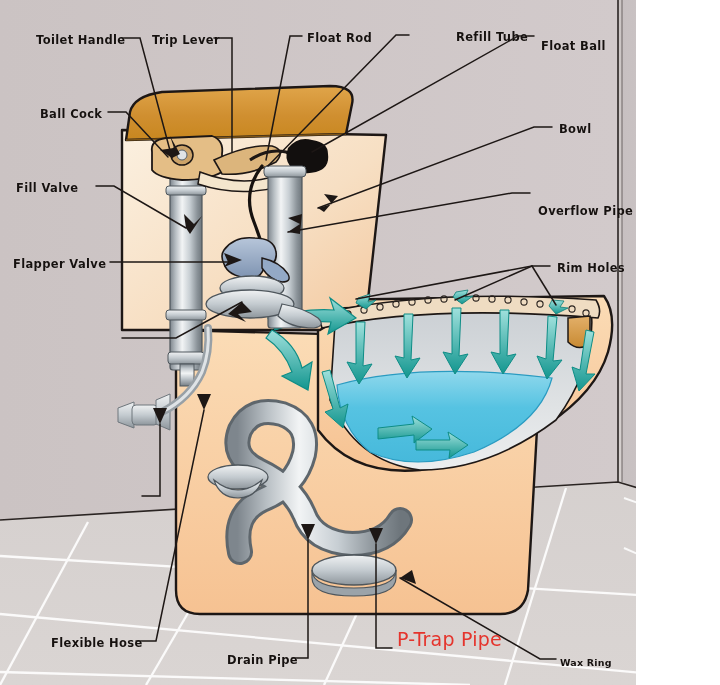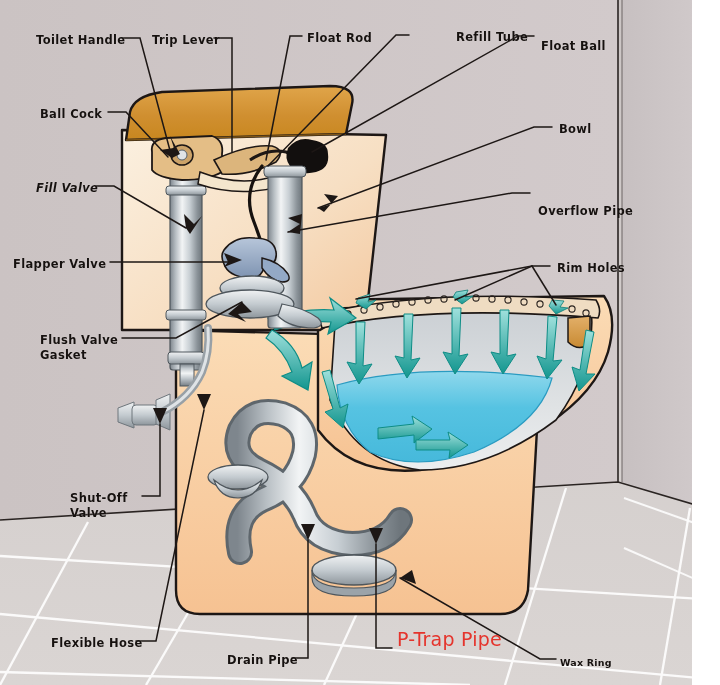--- a/index.html
+++ b/index.html
@@ -1,18 +1,18 @@
 <!DOCTYPE html>
 <html><head>
 <meta charset="utf-8">
 <title>Toilet Anatomy Diagram</title>
 <style>
   html,body{margin:0;padding:0;background:#fff;}
   body{font-family:"DejaVu Sans","Liberation Sans",sans-serif;}
-  #stage{position:relative;width:692px;height:685px;overflow:hidden;background:#fef9c3;}
+  #stage{position:relative;width:636px;height:685px;overflow:hidden;background:#fef9c3;}
   #stage svg{display:block;width:720px;height:685px;}
   .lbl{
     position:absolute;
     font-family:"DejaVu Sans","Liberation Sans",sans-serif;
     font-size:11.5px;
     font-weight:bold;
     color:#16110f;
     letter-spacing:0.35px;
     white-space:nowrap;
     line-height:15px;
@@ -283,24 +283,22 @@
     </g>
   </svg>
 
   <div class="lbl" style="left:36px;top:33px;">Toilet Handle</div>
   <div class="lbl" style="left:152px;top:33px;">Trip Lever</div>
   <div class="lbl" style="left:307px;top:31px;">Float Rod</div>
   <div class="lbl" style="left:432px;top:30px;margin-left:24px;">Refill Tube</div>
   <div class="lbl" style="left:541px;top:31px;margin-top:8px;">Float Ball</div>
   <div class="lbl" style="left:40px;top:107px;">Ball Cock</div>
   <div class="lbl" style="left:559px;top:122px;">Bowl</div>
-  <div class="lbl" style="left:36px;top:181px;font-style:italic;">Fill Valve</div>
+  <div class="lbl" style="left:16px;top:181px;">Fill Valve</div>
   <div class="lbl" style="left:538px;top:204px;">Overflow Pipe</div>
   <div class="lbl" style="left:13px;top:257px;">Flapper Valve</div>
   <div class="lbl" style="left:557px;top:261px;">Rim Holes</div>
-  <div class="lbl two" style="left:40px;top:333px;">Flush Valve Gasket</div>
-  <div class="lbl two" style="left:70px;top:491px;">Shut-Off Valve</div>
   <div class="lbl" style="left:51px;top:636px;">Flexible Hose</div>
   <div class="lbl" style="left:227px;top:653px;text-align:center;">Drain Pipe</div>
   <div class="lbl red" style="left:397px;top:632px;">P-Trap Pipe</div>
   <div class="lbl small" style="left:560px;top:655px;">Wax Ring</div>
 
 </div>
 
 </body></html>

